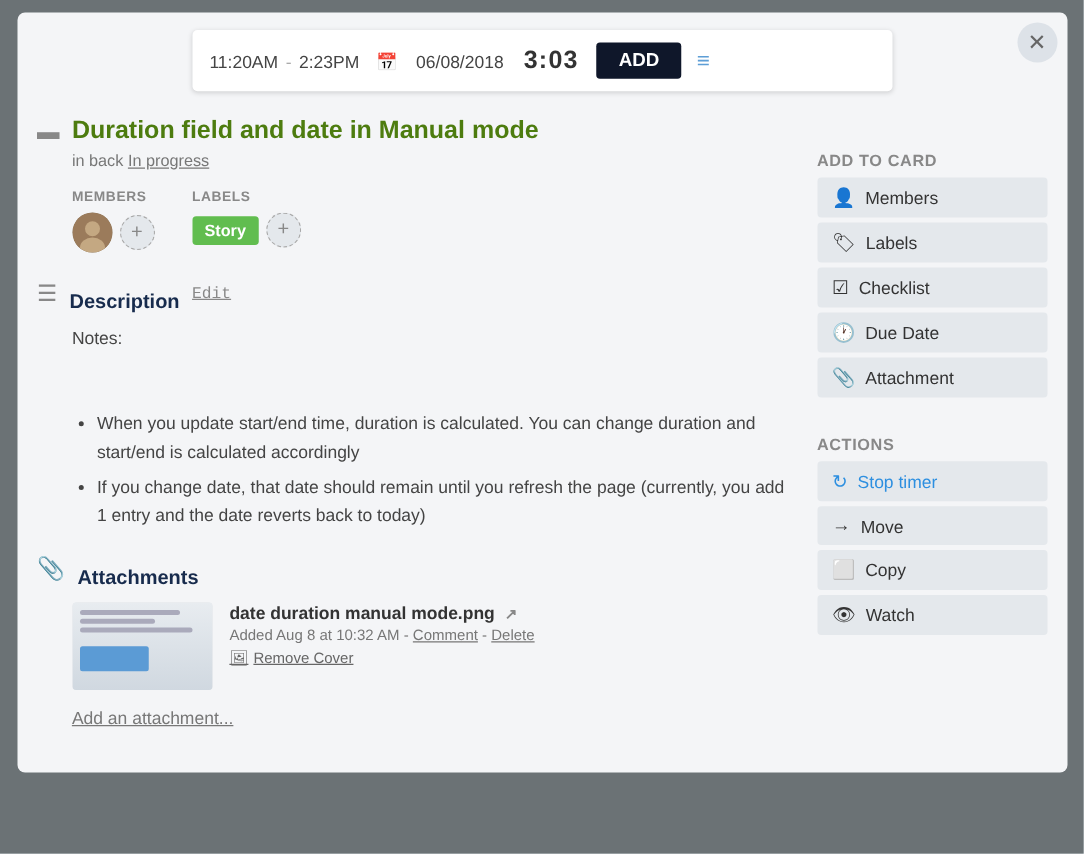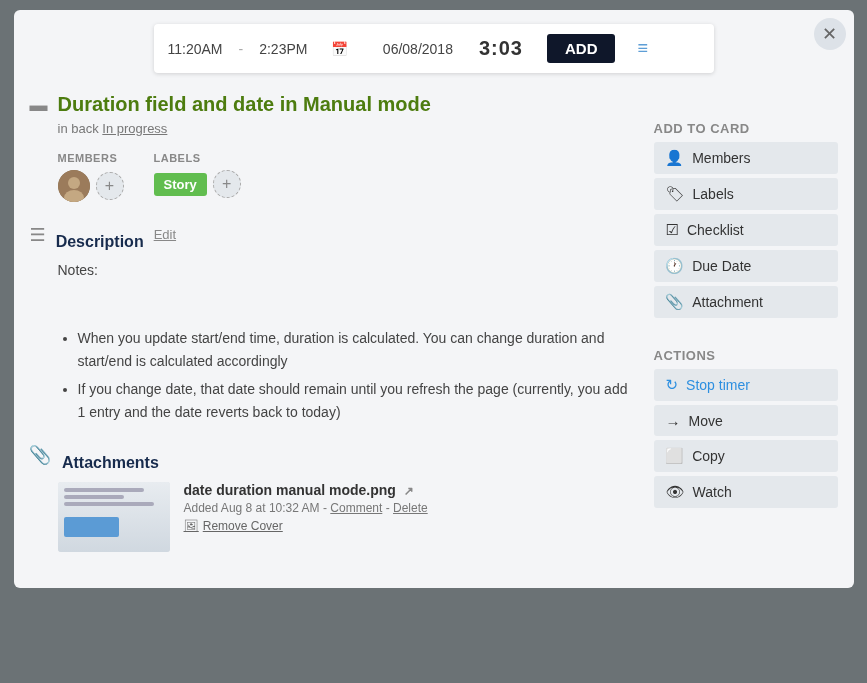--- a/index.html
+++ b/index.html
@@ -51,38 +51,38 @@
 
     
     .timer-bar {
       background: white;
       border-radius: 4px;
       margin: 14px auto 8px;
       width: 560px;
       display: flex;
       align-items: center;
       padding: 10px 14px;
-      gap: 16px;
+      gap: 6px;
       box-shadow: 0 1px 4px rgba(0,0,0,0.15);
     }
     .timer-time {
       font-size: 14px;
       color: #444;
       white-space: nowrap;
     }
     .timer-dash { color: #aaa; font-size: 14px; }
     .timer-calendar-icon {
       color: #aaa;
       font-size: 14px;
       margin-left: 8px;
     }
     .timer-date {
       font-size: 14px;
       color: #444;
-      margin-left: 18px;
+      margin-left: 8px;
     }
     .timer-duration {
       font-size: 20px;
       font-weight: bold;
       color: #333;
       margin-left: 10px;
       letter-spacing: 1px;
     }
     .timer-add-btn {
       background: #0f172a;
@@ -223,20 +223,21 @@
       font-size: 16px;
       font-weight: bold;
       color: #172b4d;
       margin-top: 15px;
     }
     .section-edit-link {
       font-size: 13px;
       color: #888;
       text-decoration: underline;
       cursor: pointer;
+      font-family: Liberation Mono, monospace;
     }
     .description-text {
       margin-left: 28px;
       font-size: 14px;
       color: #444;
       line-height: 1.6;
     }
     .description-text ul {
       padding-left: 20px;
       margin-top: 46px;
@@ -457,20 +458,21 @@
                 <a href="#">Comment</a>
                 <span> - </span>
                 <a href="#">Delete</a>
               </div>
               <div class="attachment-remove">
                 <span>🖼</span>
                 <span>Remove Cover</span>
               </div>
             </div>
           </div>
+          <a href="#" class="add-attachment-link">Add an attachment...</a>
         </div>
 
       </div>
 
       <div class="sidebar">
         <div class="sidebar-section-label">ADD TO CARD</div>
 
         <button class="sidebar-btn">
           <span class="sidebar-btn-icon">👤</span>
           <span>Members</span>

